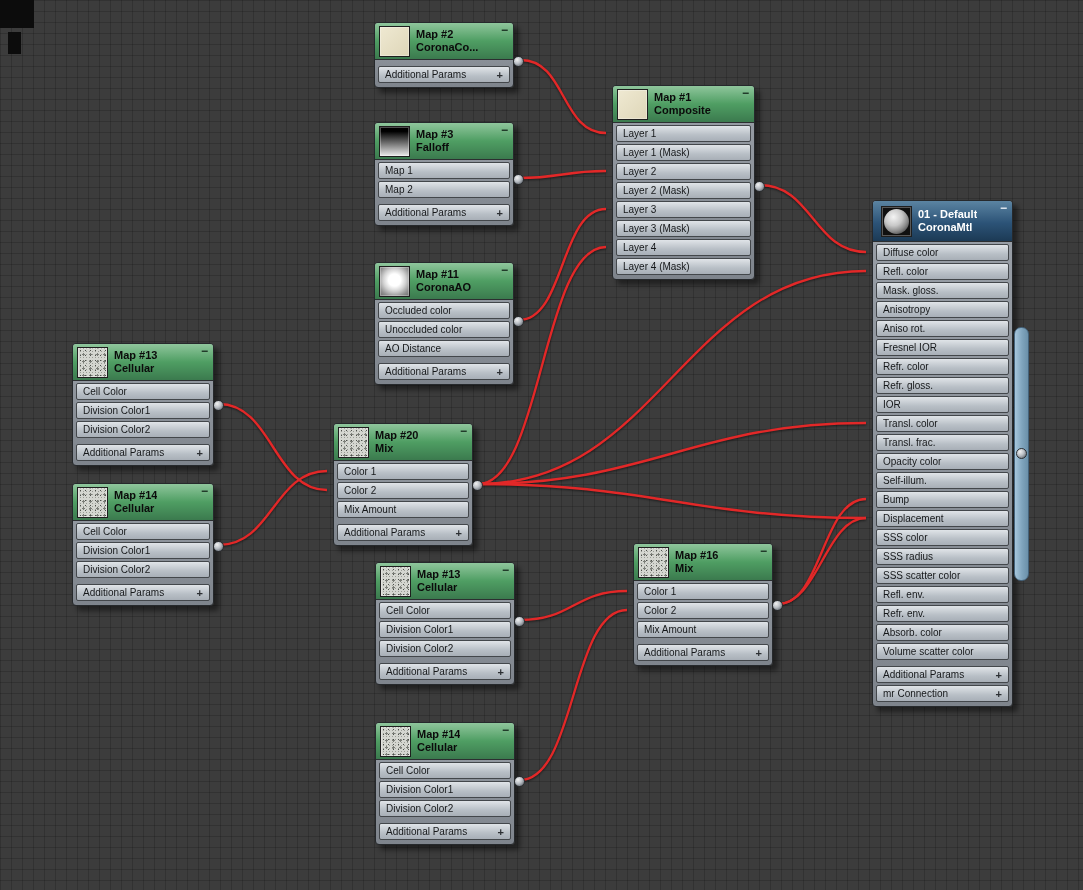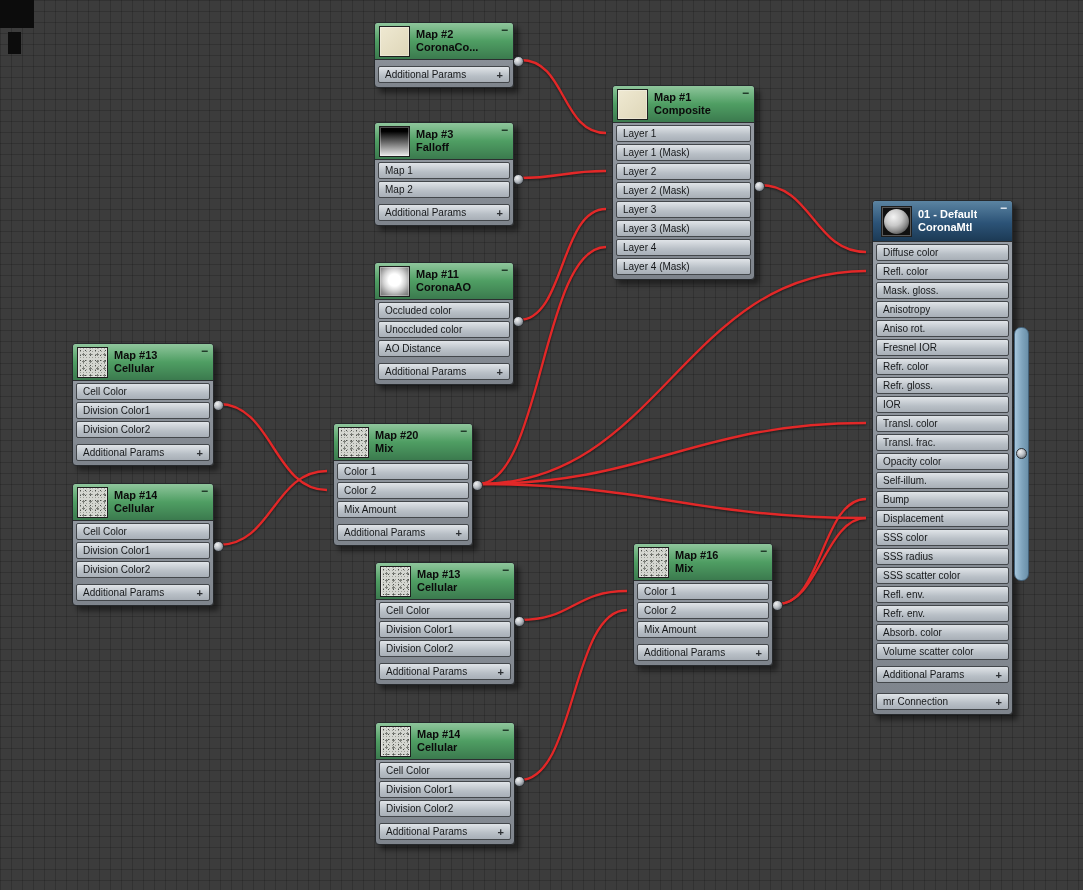--- a/index.html
+++ b/index.html
@@ -37,21 +37,21 @@
   .blue .min{color:#e8eef4;}
 
   .slot{
     position:relative;height:17px;margin:2px 3px 0;box-sizing:border-box;
     border:1px solid #43474b;border-radius:2px;
     background:linear-gradient(#e0e4e8,#b8bfc6 60%,#a8afb7);
     display:flex;align-items:center;padding:0 6px;
     font-size:10px;color:#16181a;white-space:nowrap;overflow:hidden;
   }
   .slot.footer{margin-top:6px;align-items:center;}
-  .slot.footer2{margin-top:10px;justify-content:flex-end;}
+  .slot.footer2{margin-top:2px;justify-content:flex-end;}
   .plus{margin-left:auto;font-weight:bold;font-size:11px;color:#2c2f33;}
 
   .indot,.outdot,.bardot{
     position:absolute;width:9px;height:9px;border-radius:50%;
     background:radial-gradient(circle at 35% 30%, #f2f2f2, #b9bec4 45%, #7d838a 75%, #5a5f65);
     border:1px solid #2b2e31;box-sizing:content-box;
   }
   .indot{left:-11px;top:2px;}
   .outdot{right:-11px;}
 

